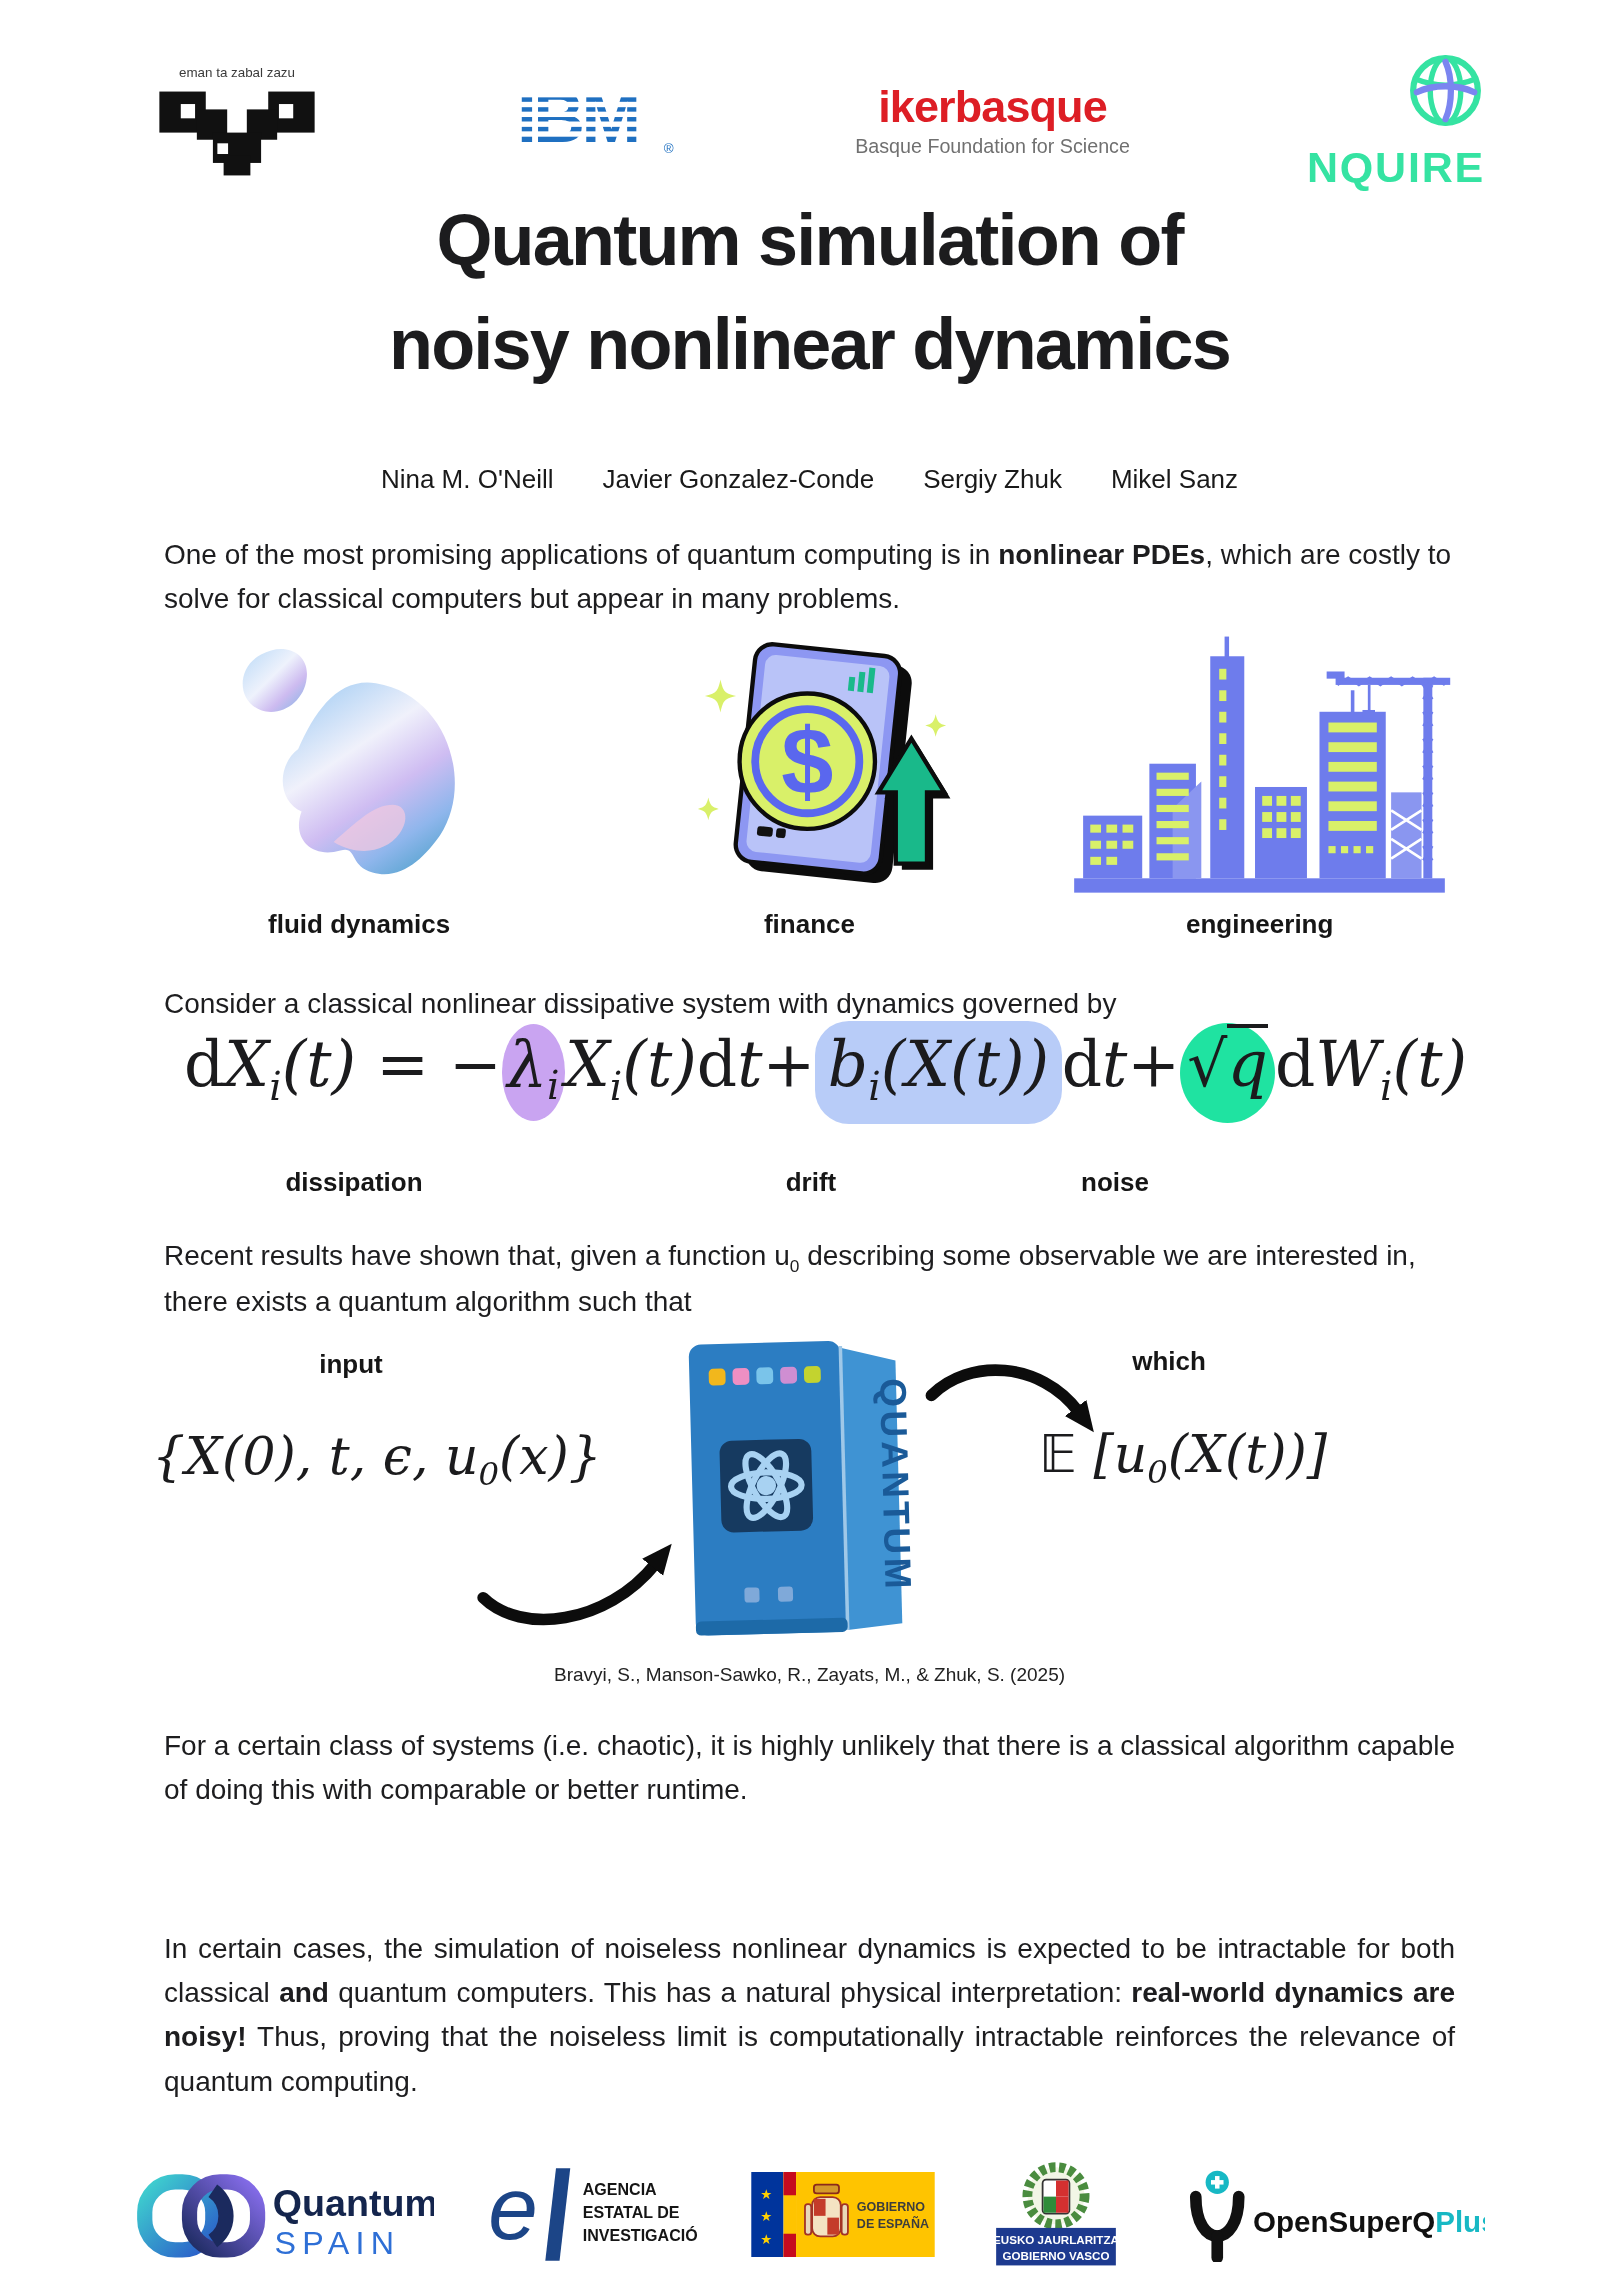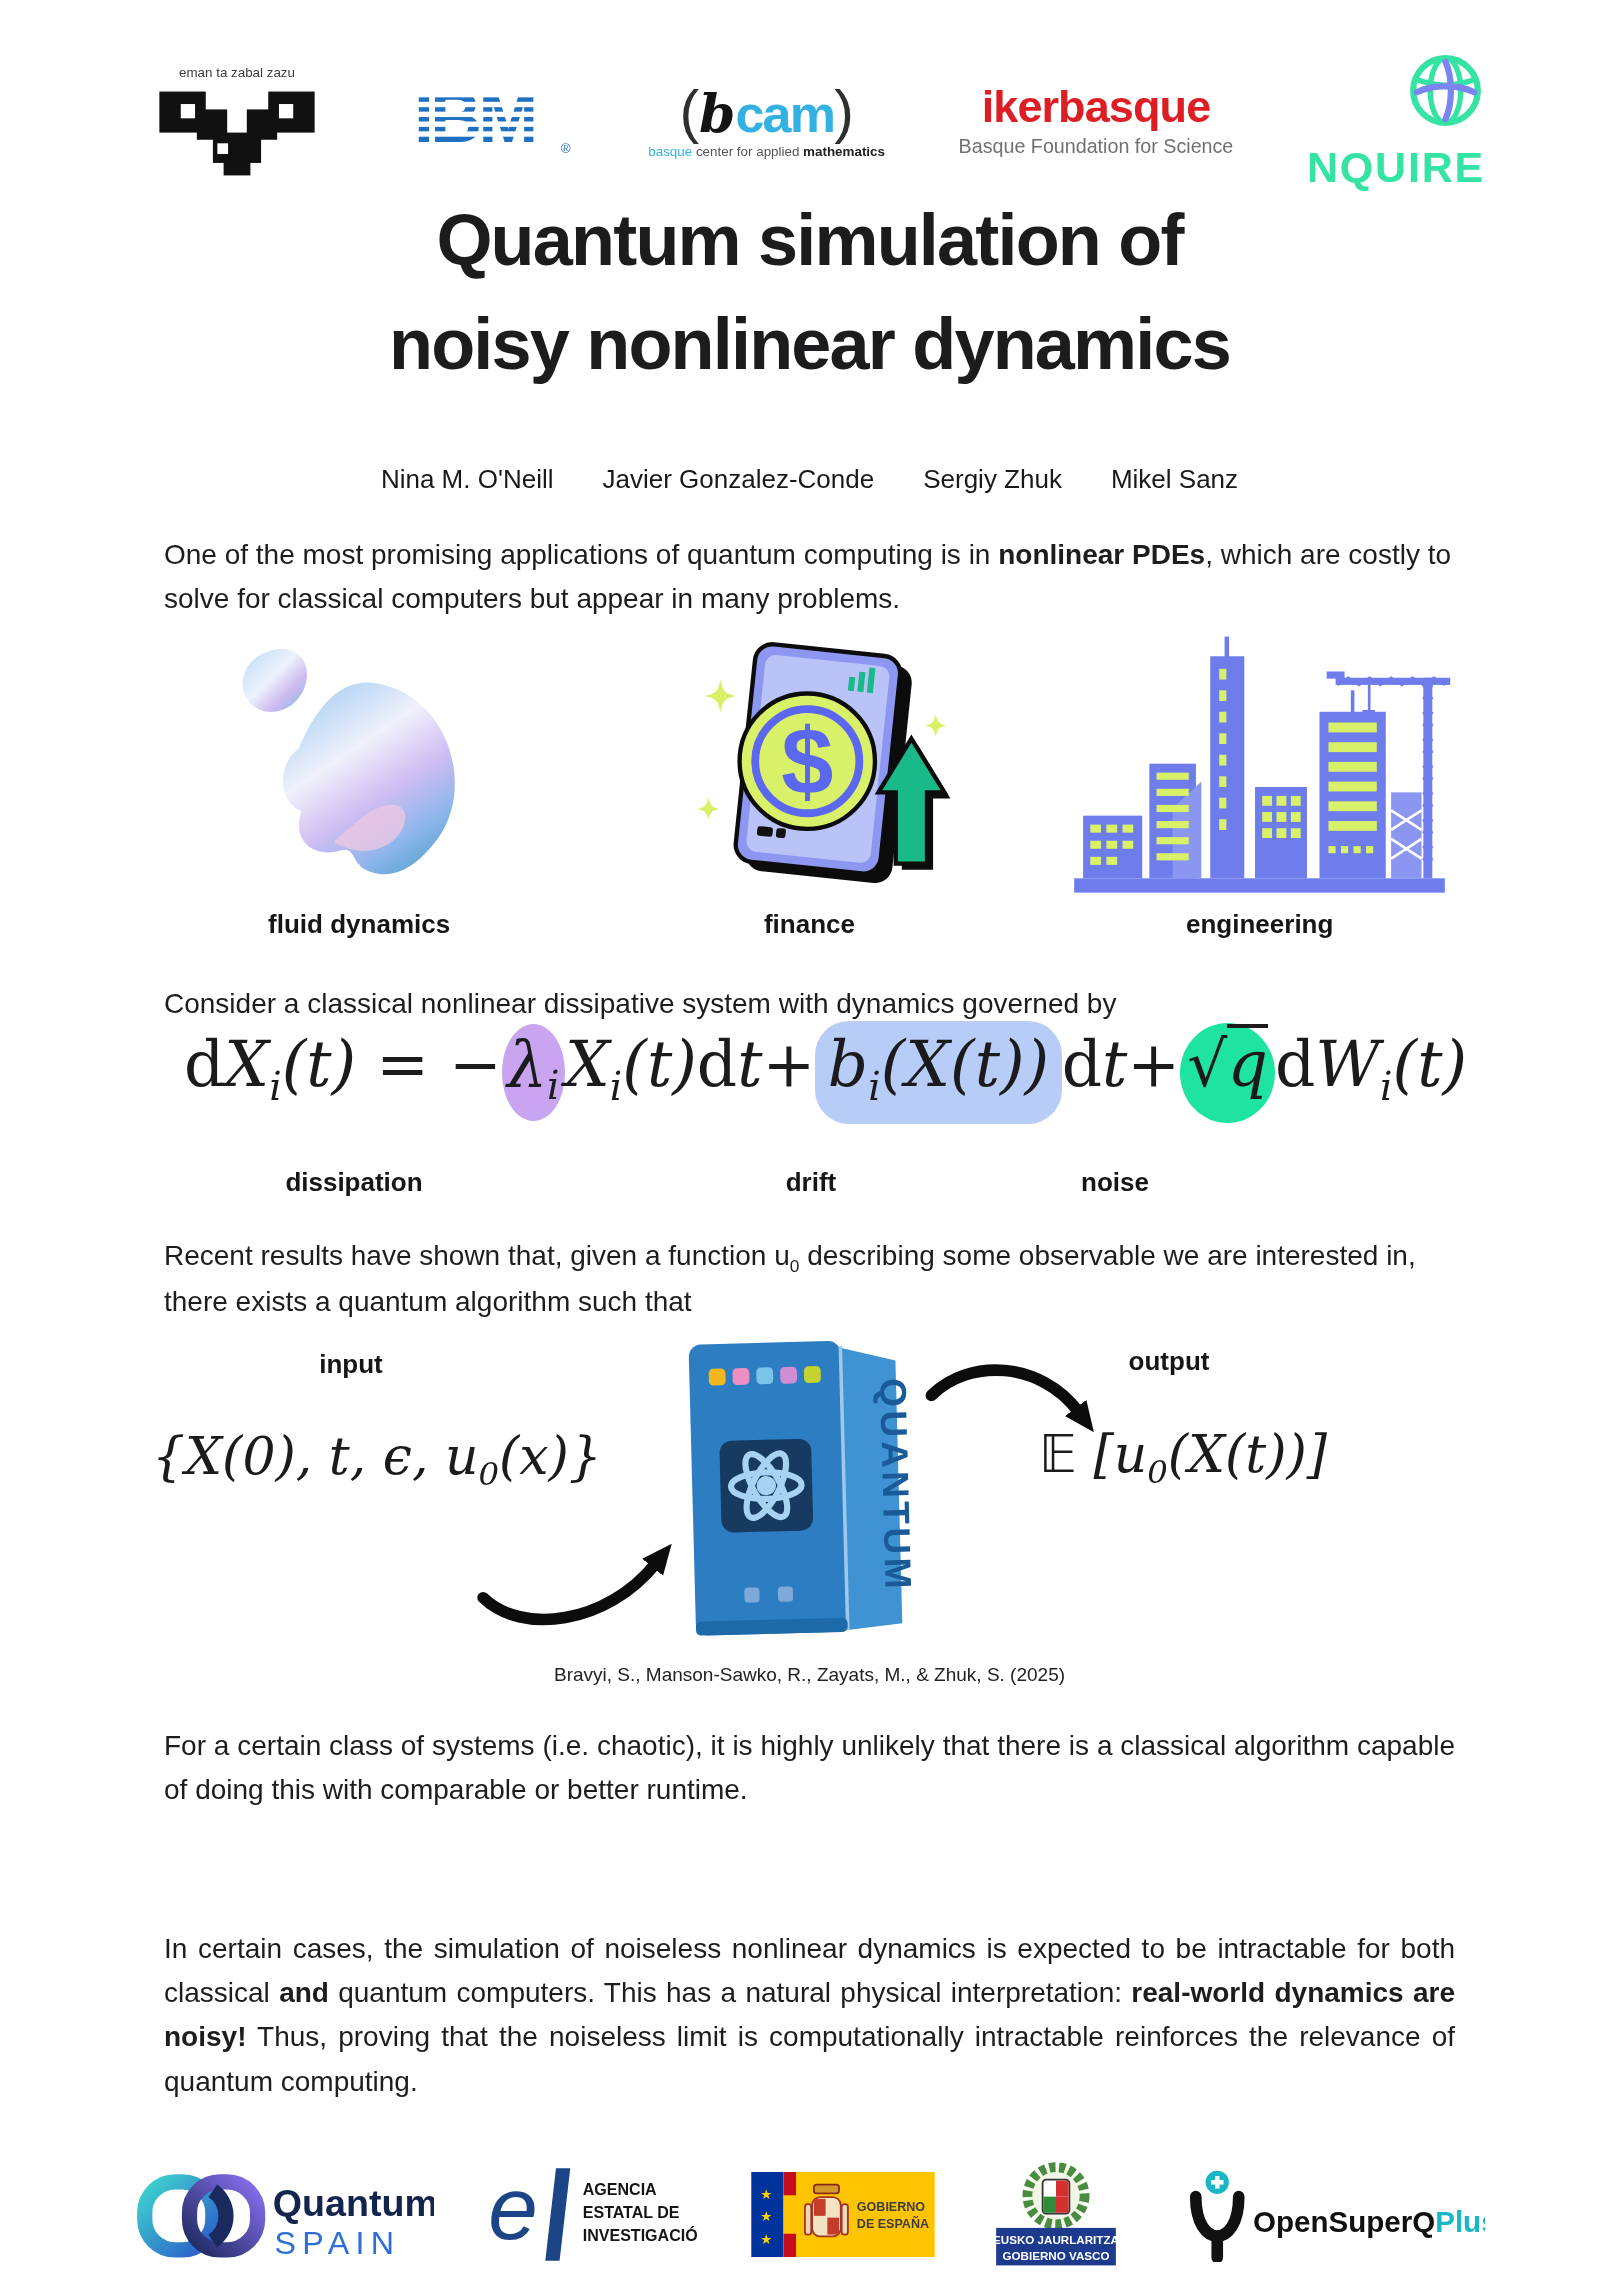--- a/index.html
+++ b/index.html
@@ -112,28 +112,20 @@
           <rect x="0" y="12" width="170" height="6"></rect>
           <rect x="0" y="23" width="170" height="6"></rect>
           <rect x="0" y="34" width="170" height="6"></rect>
           <rect x="0" y="45" width="170" height="6"></rect>
           <rect x="0" y="56" width="170" height="6"></rect>
         </g>
         <text x="164" y="80" font-size="15" fill="#1f70c1">®</text>
       </svg>
     </div>
 
-    <div class="logo">
-      <div class="bcam-line">
-        <span class="bcam-paren">(</span><span class="bcam-b">b</span><span class="bcam-cam">cam</span><span class="bcam-paren">)</span>
-      </div>
-      <div class="bcam-sub">
-        <span class="blue">basque</span><span> center for applied </span><span class="bold">mathematics</span>
-      </div>
-    </div>
 
     <div class="logo">
       <div class="iker-name">ikerbasque</div>
       <div class="iker-sub">Basque Foundation for Science</div>
     </div>
 
     <div class="logo nquire">
       <svg width="79" height="79" viewBox="0 0 88 88">
         <circle cx="44" cy="44" r="36" fill="none" stroke="#35e3a2" stroke-width="7"></circle>
         <ellipse cx="44" cy="44" rx="17" ry="36" fill="none" stroke="#35e3a2" stroke-width="6"></ellipse>
@@ -305,21 +297,21 @@
     <span class="lbl-drift">drift</span>
     <span class="lbl-noise">noise</span>
   </div>
 
   <p class="para p-recent" style="margin:0;">
     <span>Recent results have shown that, given a function u</span><sub>0</sub><span> describing some observable we are interested in, there exists a quantum algorithm such that</span>
   </p>
 
   <div class="io">
     <div class="io-label in-label">input</div>
-    <div class="io-label out-label">output</div>
+    <div class="io-label out-label">which</div>
 
     <div class="io-math in-math">
       <span>{X(0), t, ϵ, u</span><sub>0</sub><span>(x)}</span>
     </div>
     <div class="io-math out-math">
       <span class="bbE">𝔼</span><span> [u</span><sub>0</sub><span>(X(t))]</span>
     </div>
 
     <div class="machine">
       <svg width="242" height="322" viewBox="0 0 270 365">

